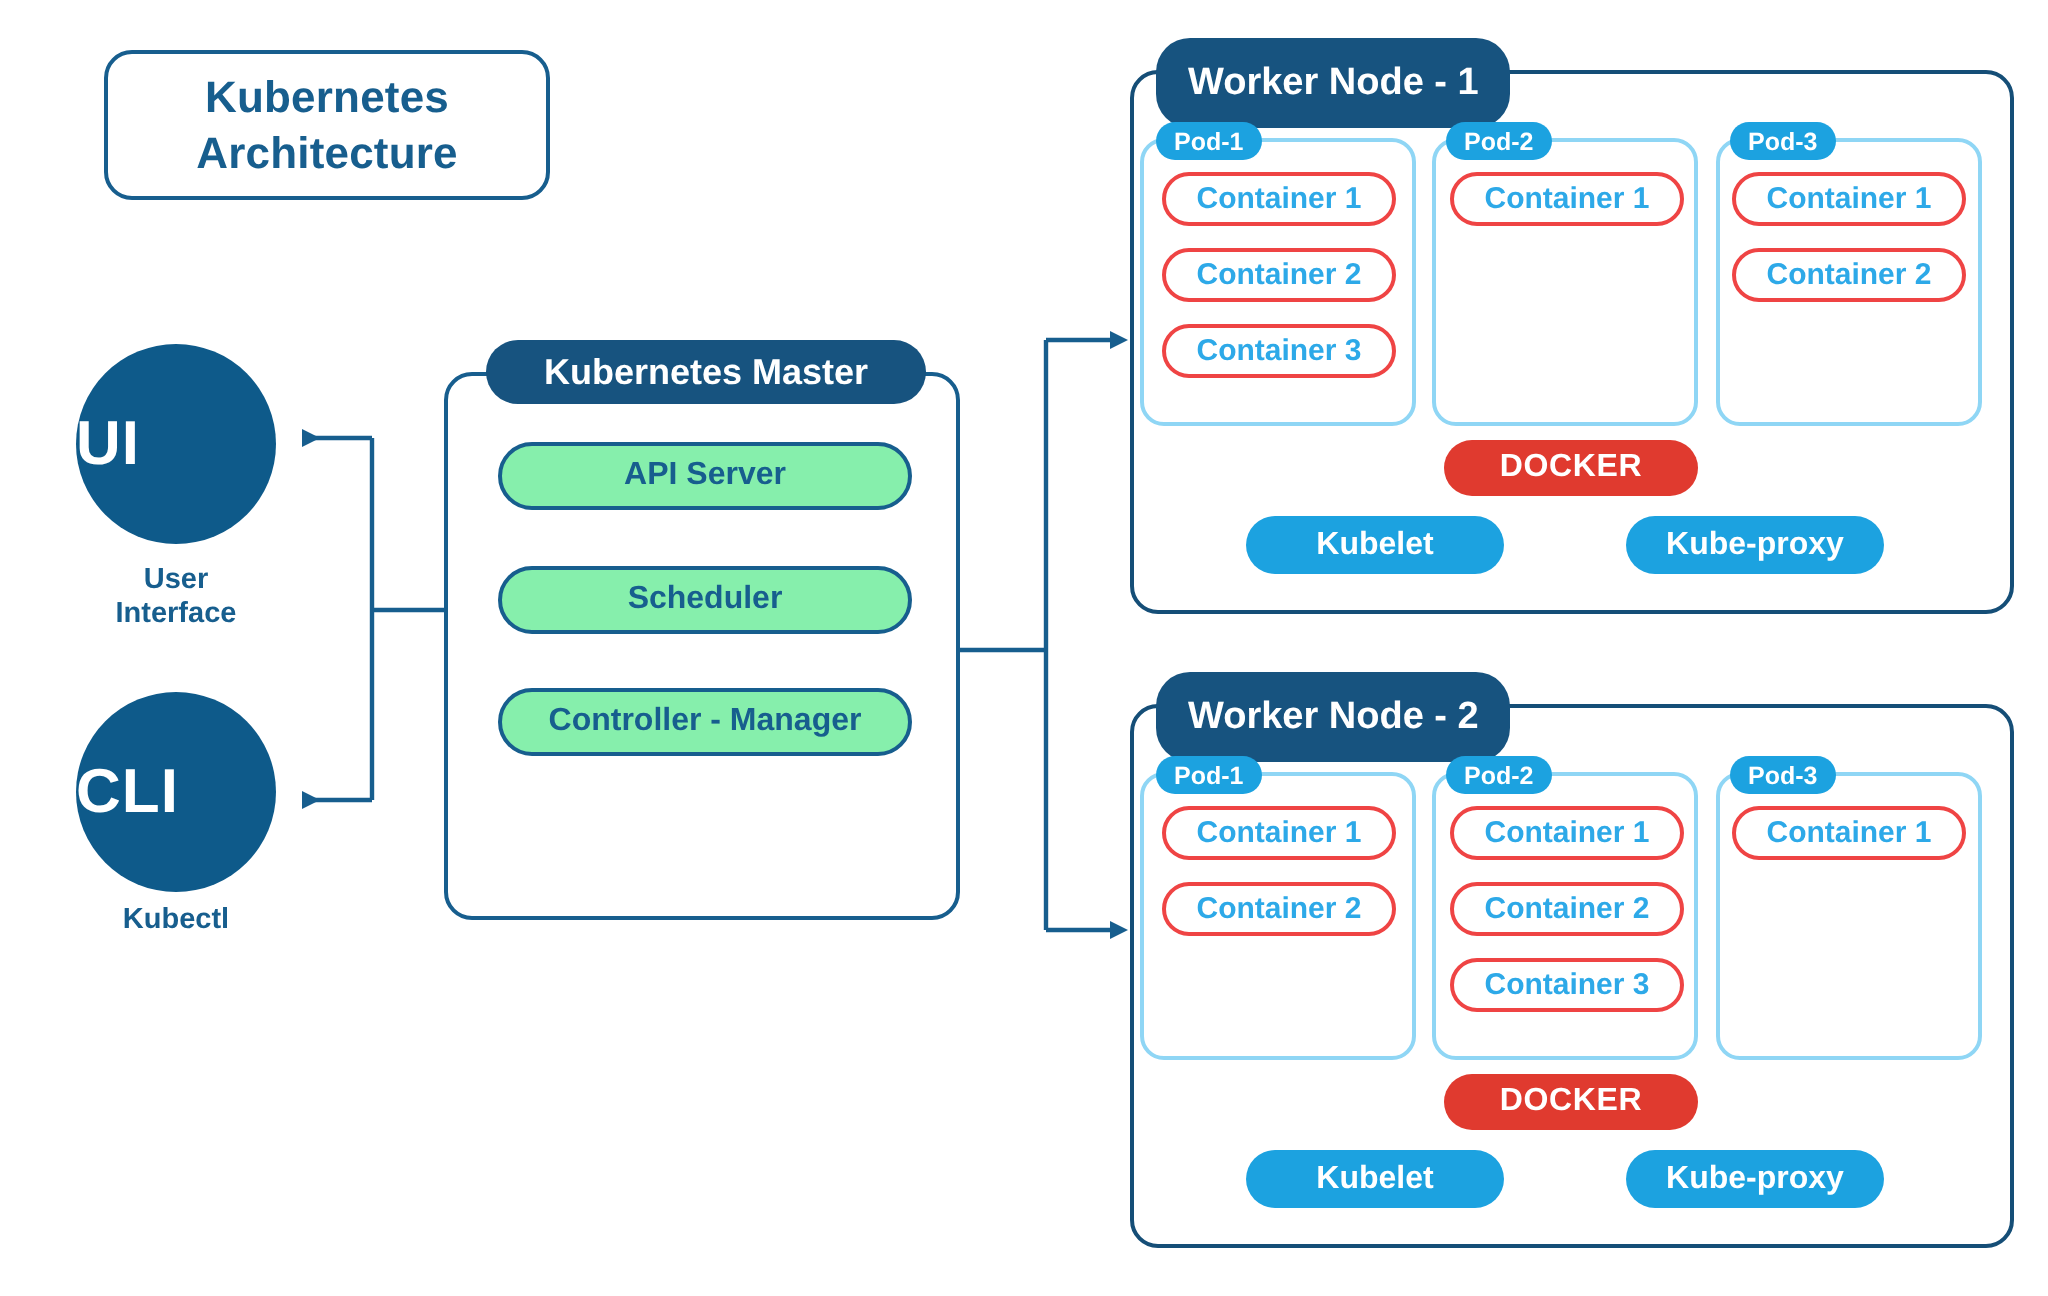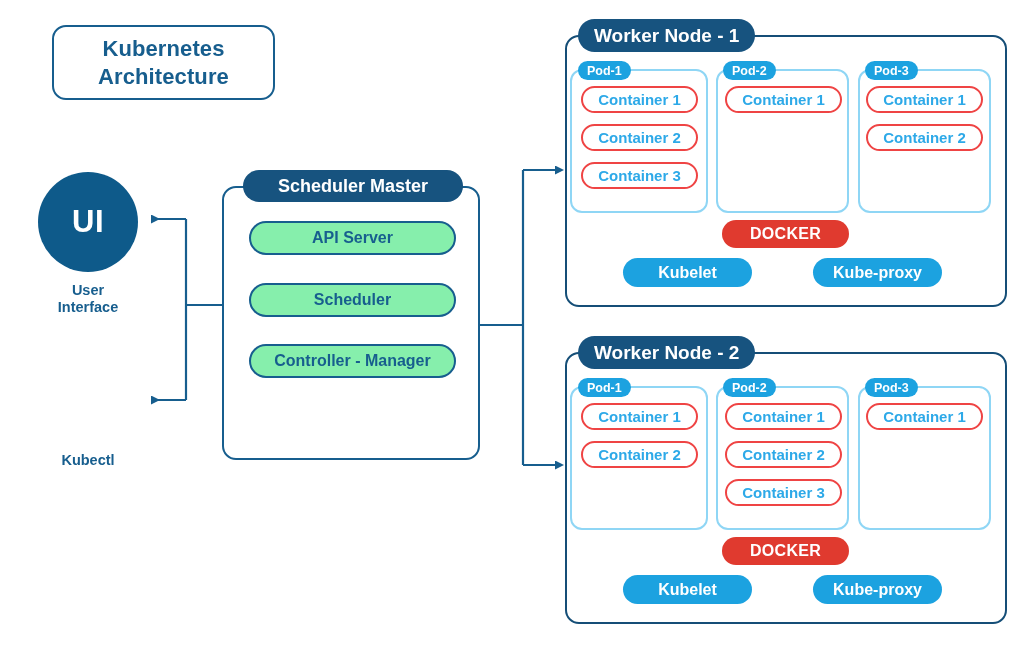--- a/index.html
+++ b/index.html
@@ -23,21 +23,21 @@
   }
   .title-box .t{
     color:#175E8E;font-size:22px;font-weight:bold;line-height:1.25;
     text-align:center;letter-spacing:.1px;
   }
 
   
   .circle{
     width:100px;height:100px;border-radius:50%;
     background:#0E5A8A;color:#fff;
-    display:flex;align-items:center;justify-content:center;
+    display:flex;align-items:center;
     font-size:31px;font-weight:bold;letter-spacing:.5px;
   }
   .ui-circle{left:38px;top:172px;}
   .cli-circle{left:38px;top:346px;}
   .circ-cap{
     color:#175E8E;font-size:14.5px;font-weight:bold;text-align:center;
     line-height:1.2;width:130px;
   }
   .ui-cap{left:23px;top:282px;}
   .cli-cap{left:23px;top:452px;}
@@ -65,21 +65,21 @@
   .mrow.r4{top:406px;}
 
   
   .node{
     width:442px;height:272px;
     border:2.5px solid #154E77;border-radius:14px;background:#fff;
   }
   .node1{left:565px;top:35px;}
   .node2{left:565px;top:352px;}
   .node-hdr{
-    height:33px;padding:0 16px;
+    height:45px;padding:0 16px;
     background:#17537F;border-radius:17px;
     display:flex;align-items:center;justify-content:center;
     color:#fff;font-size:19px;font-weight:bold;z-index:6;
   }
   .node1-hdr{left:578px;top:19px;}
   .node2-hdr{left:578px;top:336px;}
 
   
   .pod{
     height:144px;
@@ -153,27 +153,30 @@
   </div>
 
   <div class="abs circle ui-circle">
     <span>UI</span>
   </div>
   <div class="abs circ-cap ui-cap">
     <span>User</span><br>
     <span>Interface</span>
   </div>
 
+  <div class="abs circle cli-circle">
+    <span>CLI</span>
+  </div>
   <div class="abs circ-cap cli-cap">
     <span>Kubectl</span>
   </div>
 
   <div class="abs master"></div>
   <div class="abs master-hdr">
-    <span>Scheduler Master</span>
+    <span>Kubernetes Master</span>
   </div>
   <div class="abs mrow r1">
     <span>API Server</span>
   </div>
   <div class="abs mrow r2">
     <span>Scheduler</span>
   </div>
   <div class="abs mrow r3">
     <span>Controller - Manager</span>
   </div>

